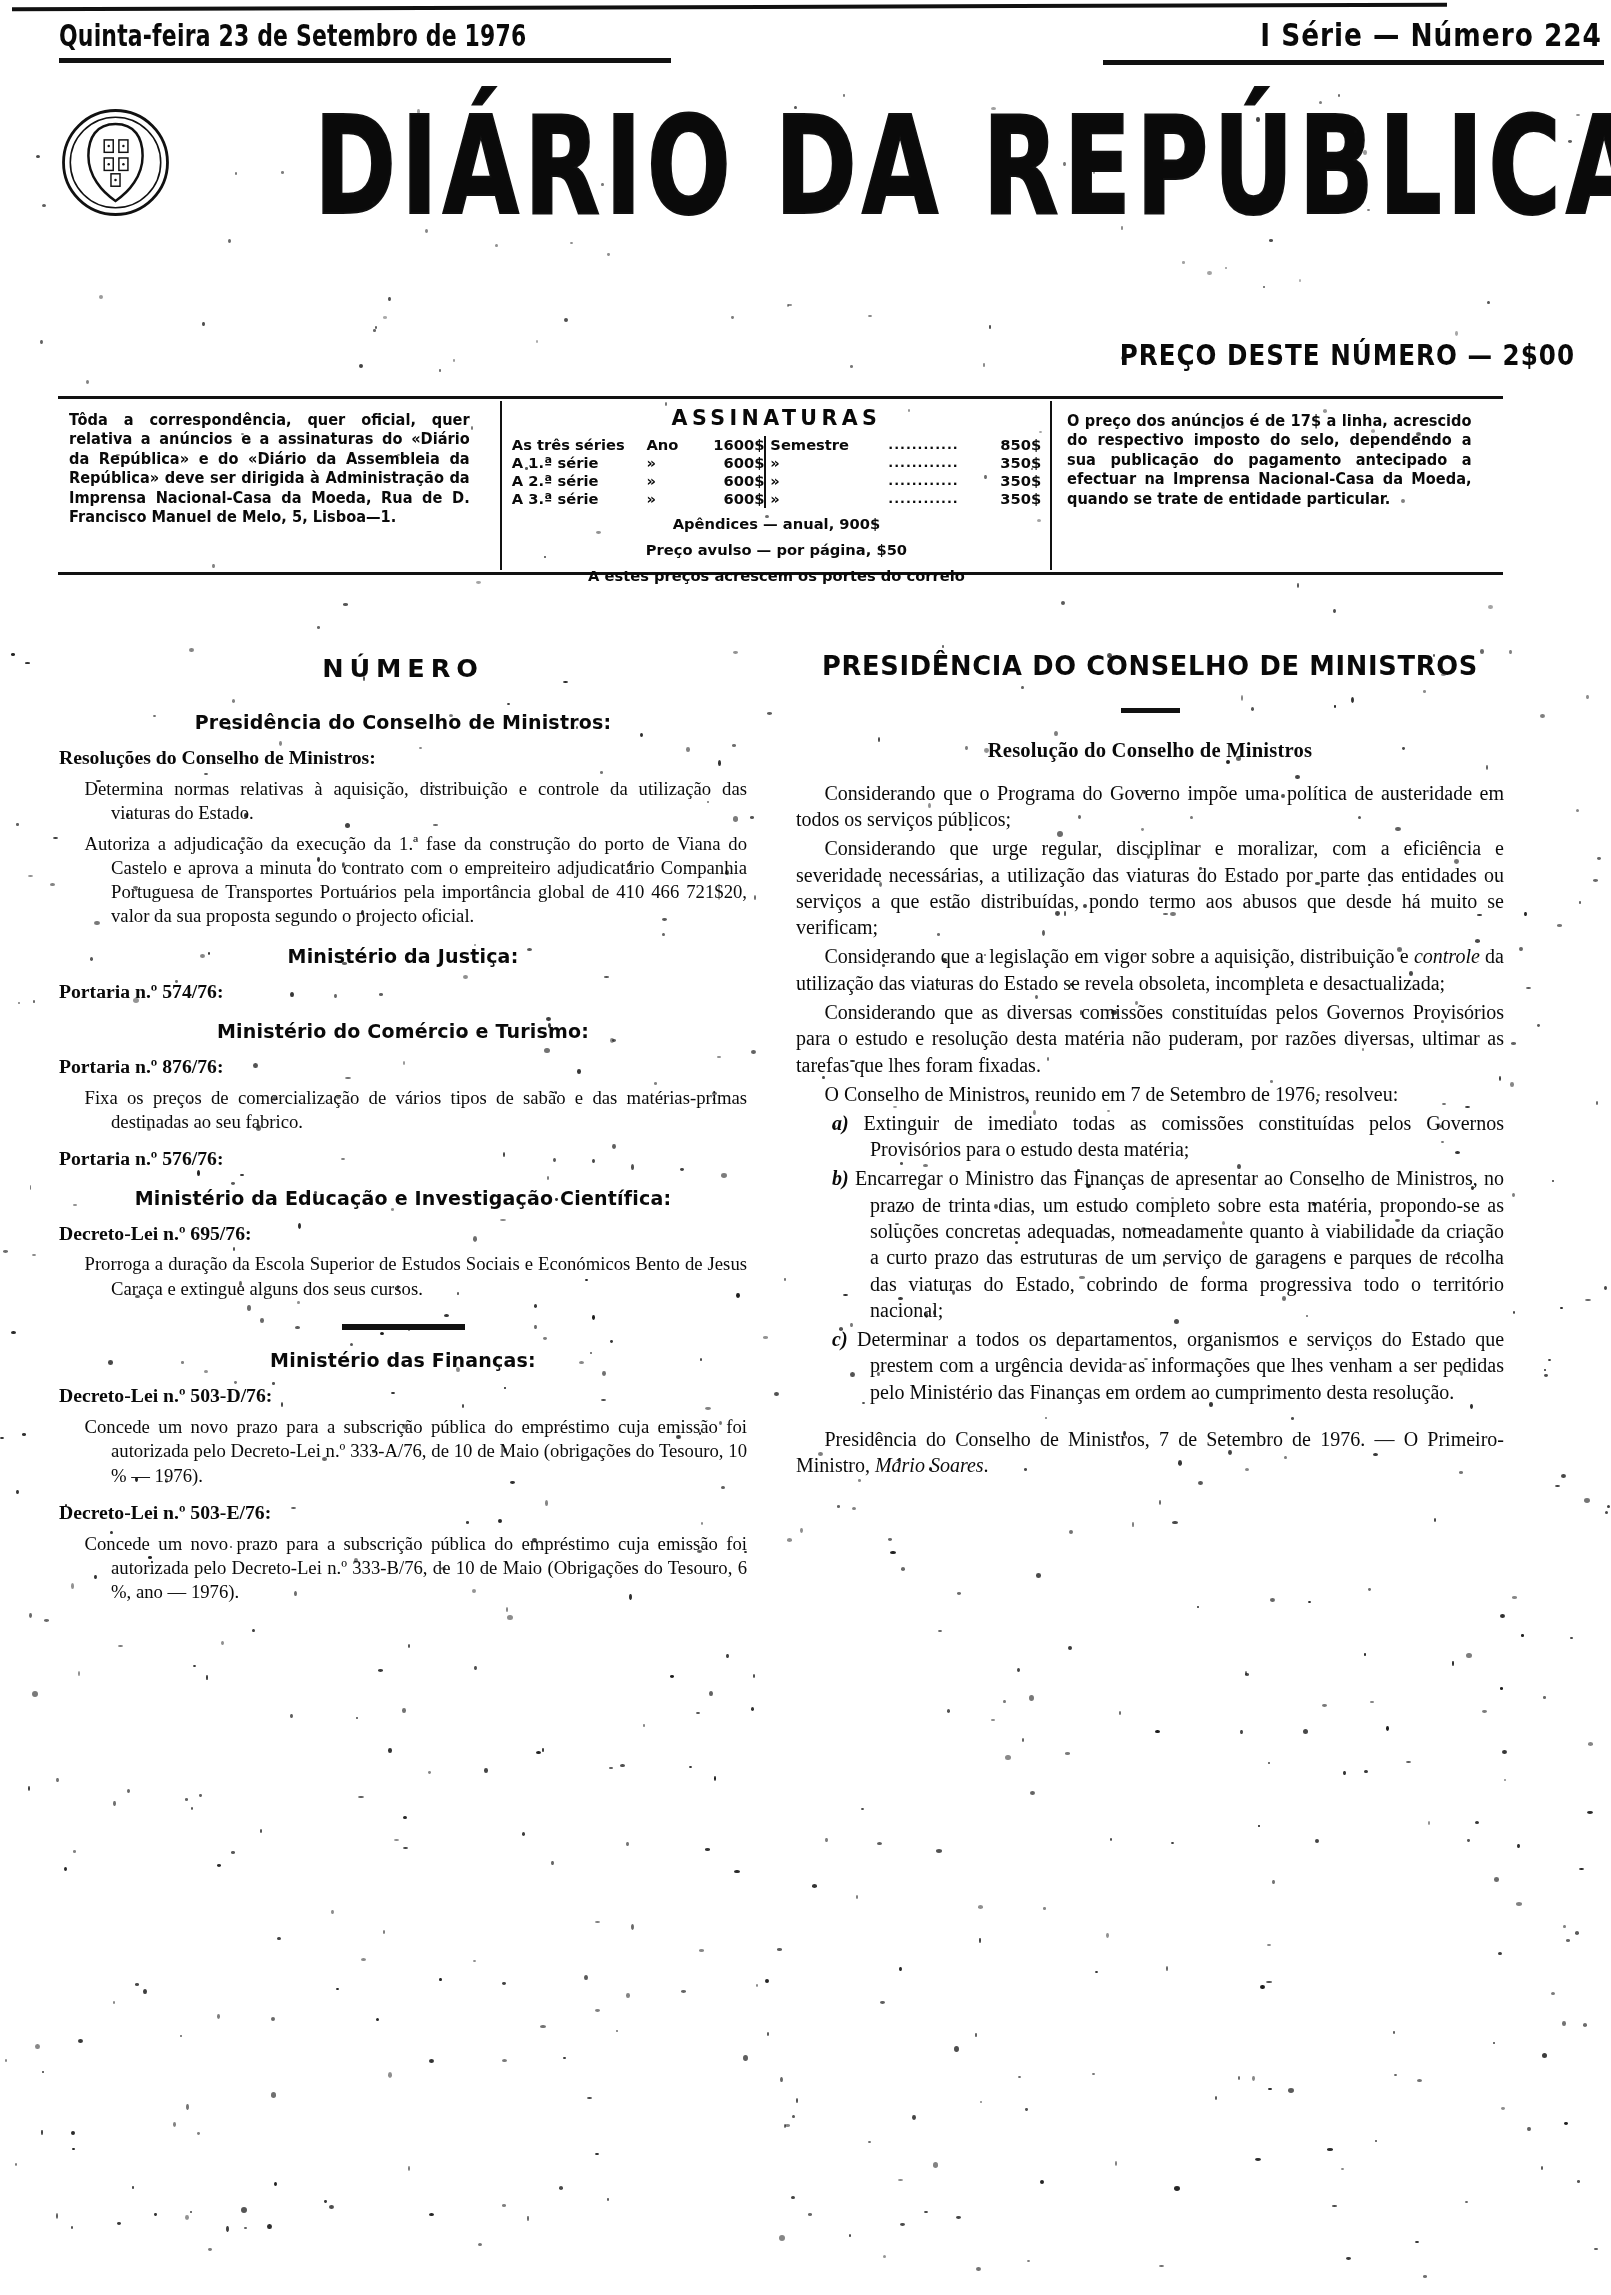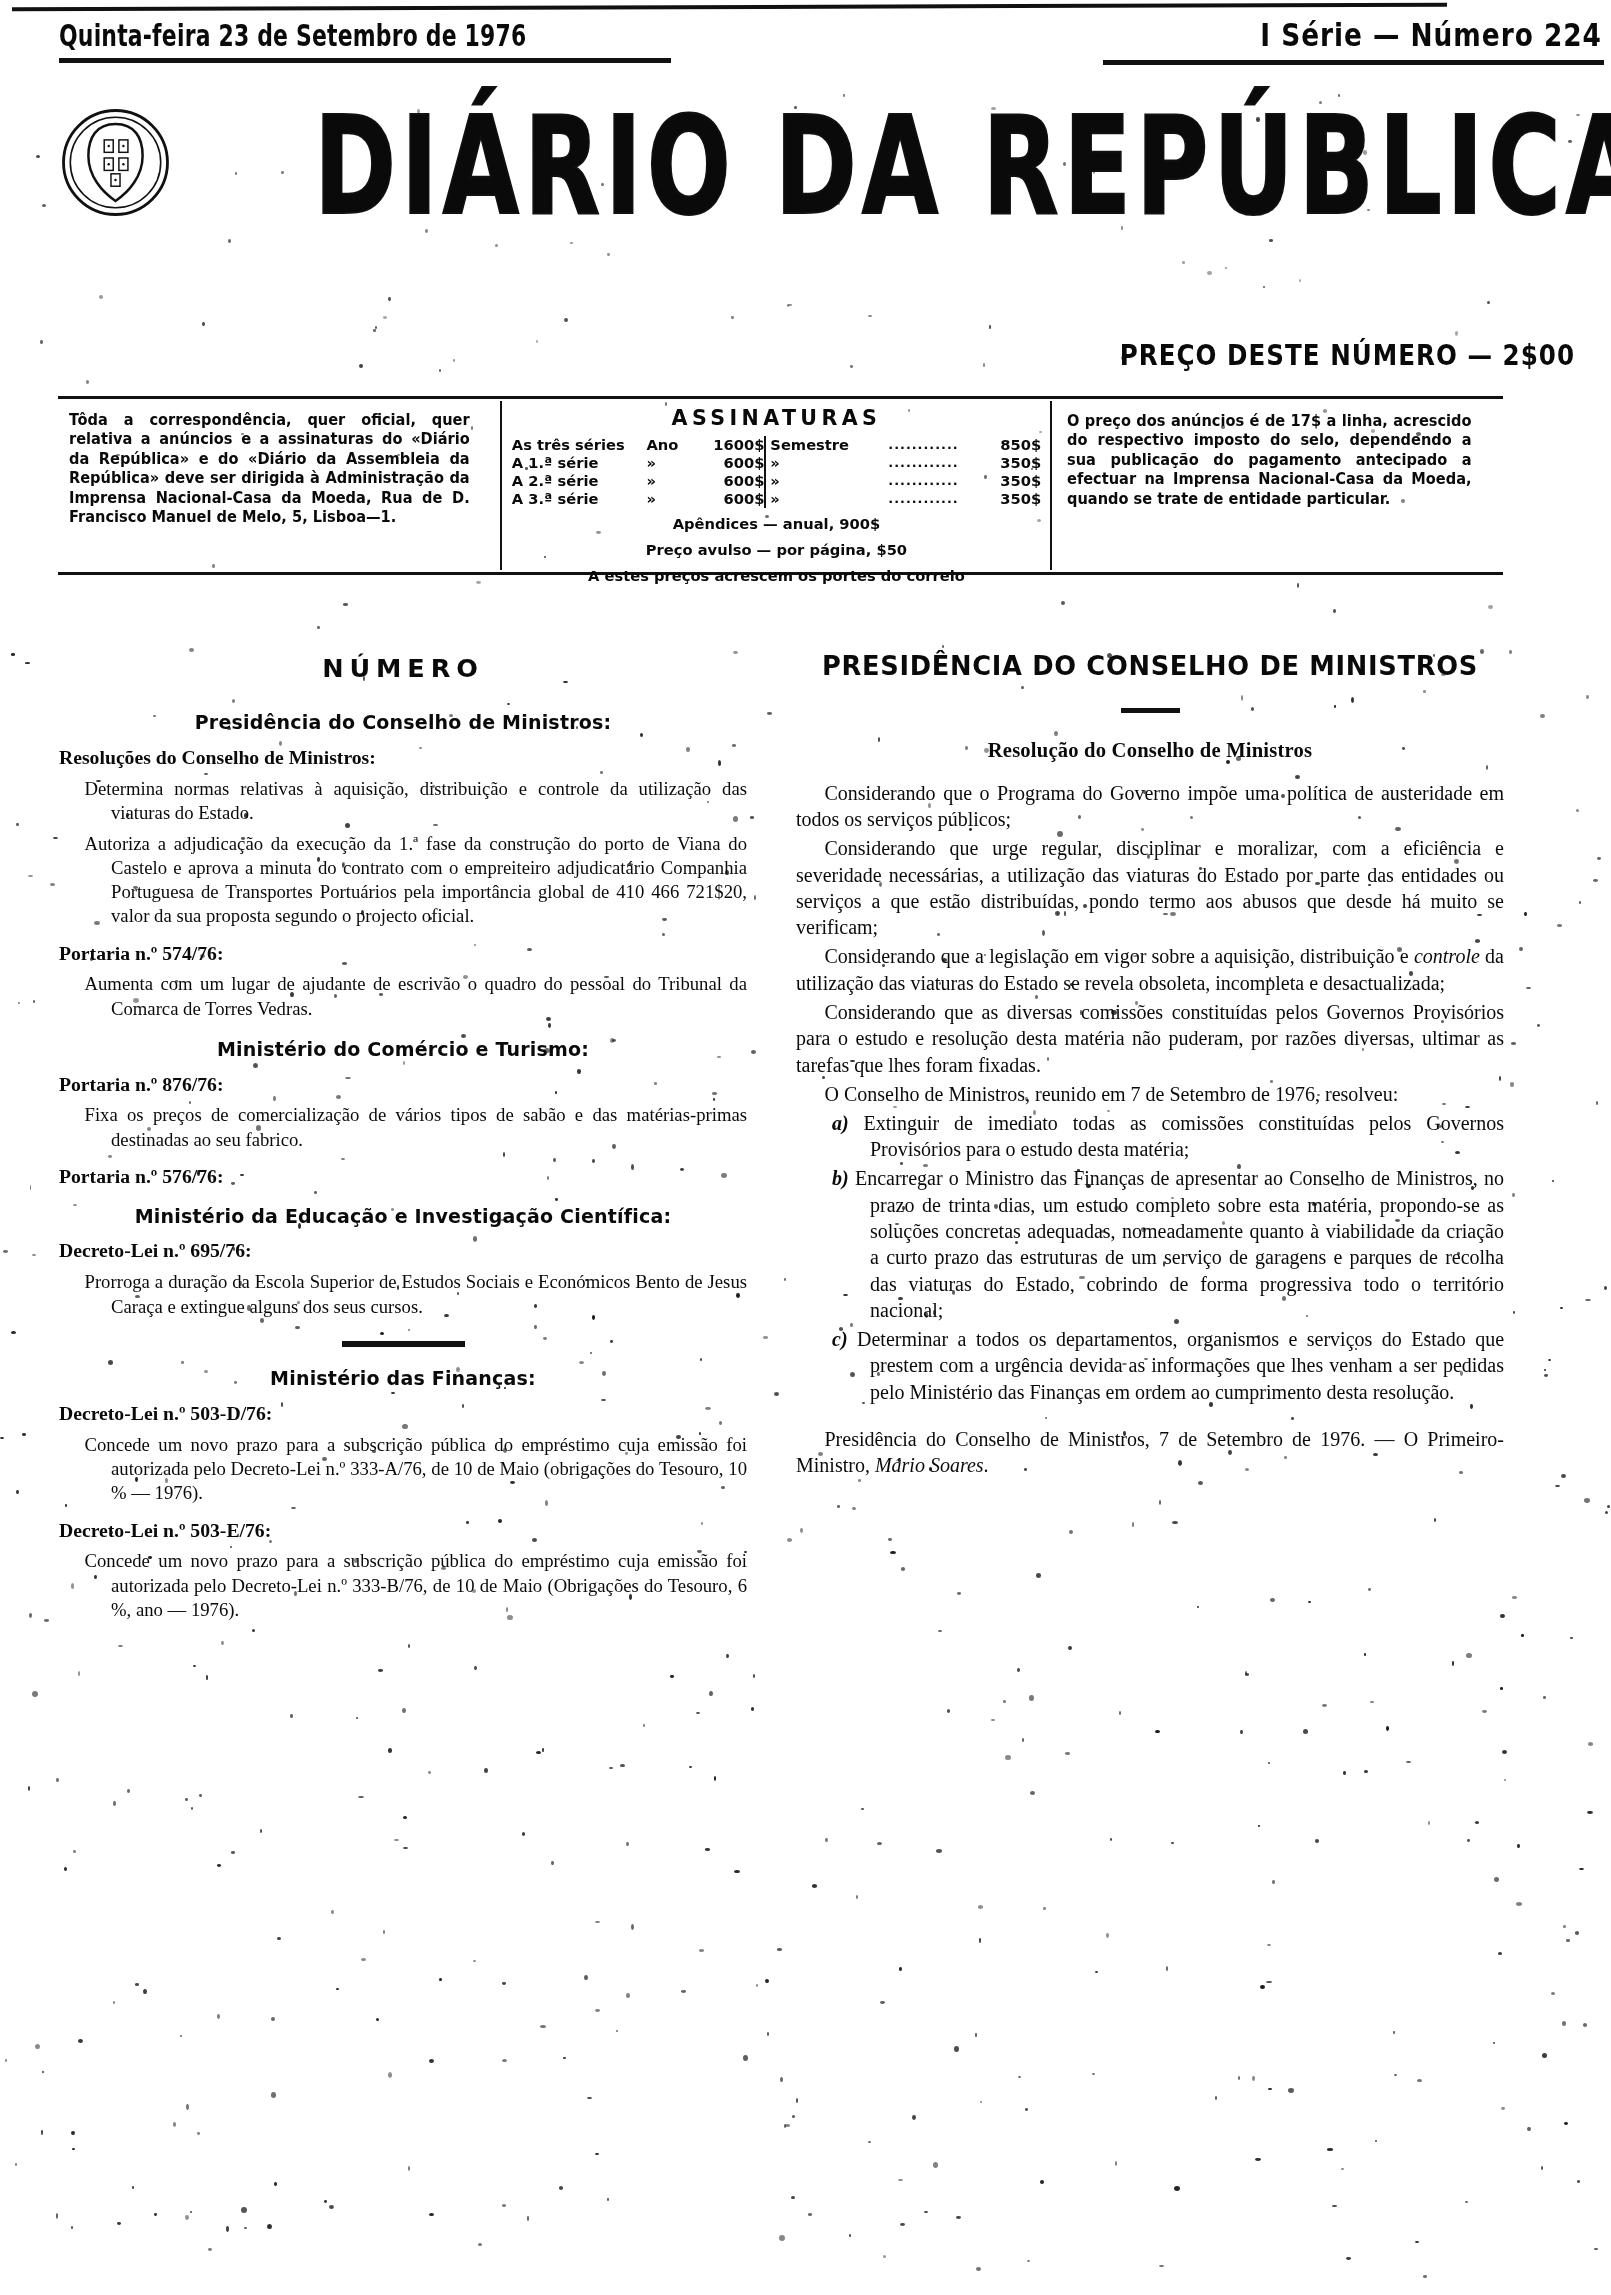--- a/index.html
+++ b/index.html
@@ -355,24 +355,22 @@
 
     <div class="sec-center">Presidência do Conselho de Ministros:</div>
     <div class="sec-left">Resoluções do Conselho de Ministros:</div>
     <div class="sum-item">
         <span class="hang">Determina normas relativas à aquisição, distribuição e controle da utilização das viaturas do Estado.</span>
       </div>
     <div class="sum-item">
         <span class="hang">Autoriza a adjudicação da execução da 1.ª fase da construção do porto de Viana do Castelo e aprova a minuta do contrato com o empreiteiro adjudicatário Companhia Portuguesa de Transportes Portuários pela importância global de 410 466 721$20, valor da sua proposta segundo o projecto oficial.</span>
       </div>
 
+    <div class="sec-center">Ministério da Justiça:</div>
     <div class="sec-left">Portaria n.º 574/76:</div>
-    <div class="sum-item">
-        <span class="hang">Aumenta com um lugar de ajudante de escrivão o quadro do pessoal do Tribunal da Comarca de Torres Vedras.</span>
-      </div>
 
     <div class="sec-center">Ministério do Comércio e Turismo:</div>
     <div class="sec-left">Portaria n.º 876/76:</div>
     <div class="sum-item">
         <span class="hang">Fixa os preços de comercialização de vários tipos de sabão e das matérias-primas destinadas ao seu fabrico.</span>
       </div>
     <div class="sec-left">Portaria n.º 576/76:</div>
 
     <div class="sec-center">Ministério da Educação e Investigação Científica:</div>
     <div class="sec-left">Decreto-Lei n.º 695/76:</div>

